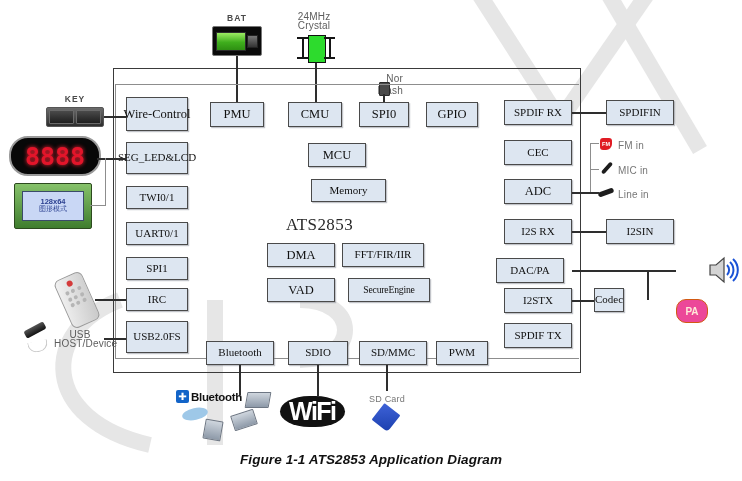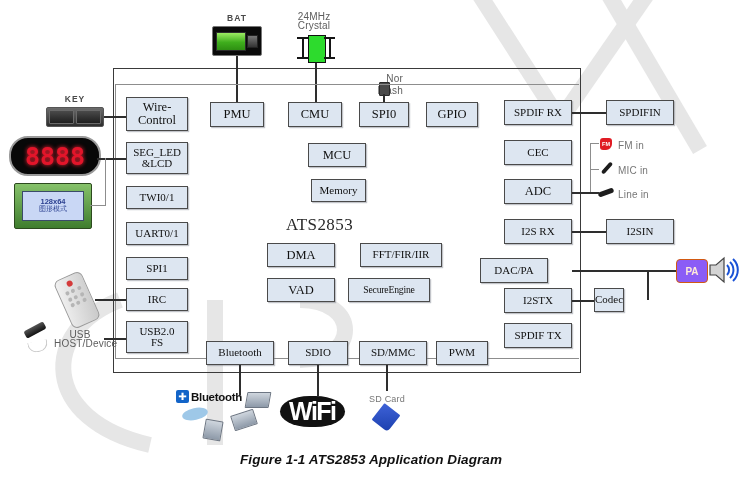--- a/index.html
+++ b/index.html
@@ -14,21 +14,21 @@
 
   
   .chip-frame{position:absolute;left:113px;top:68px;width:466px;height:303px;
               border:1.4px solid #3a3a3a;background:transparent;}
 
   
   .blk{position:absolute;background:#dde6f1;border:1.3px solid #4a4a4a;
        box-sizing:border-box;display:flex;align-items:center;justify-content:center;
        text-align:center;line-height:1.02;font-size:12.5px;color:#111;
        box-shadow:1.2px 1.2px 0 rgba(120,125,135,.45);}
-  .blk.two-line{flex-direction:column;}
+  .blk.two-line{flex-direction:row;}
   .blk.small{font-size:11px;}
   .blk.tiny{font-size:9.7px;letter-spacing:-.2px;text-align:center;}
 
   
   .ln{position:absolute;background:#2e2e2e;}
   .ln.h{height:1.6px;}
   .ln.v{width:1.6px;}
   .ln.thin{background:#8d8d8d;}
   .ln.thin.h{height:1.2px;}
   .ln.thin.v{width:1.2px;}
@@ -95,23 +95,23 @@
   .rdots{display:grid;grid-template-columns:repeat(3,4px);gap:2.5px;}
   .rdots s{width:4px;height:4px;border-radius:50%;background:#b5b5b5;display:block;}
 
   
   .usbstick{width:22px;height:8px;background:linear-gradient(#555,#111);
             border-radius:2px;transform:rotate(-28deg);}
   .usbcable{width:18px;height:10px;border:1.4px solid #c9c9c9;border-top:none;
             border-radius:0 0 9px 9px;transform:rotate(-12deg);}
 
   
-  .pa{width:30px;height:22px;background:#8b5cf6;border:1.4px solid #d25a12;border-radius:4px;
+  .pa{width:30px;height:22px;background:#ec4899;border:1.4px solid #d25a12;border-radius:10px;
       display:flex;align-items:center;justify-content:center;
-      font-family:"Liberation Sans",sans-serif;font-size:10px;font-weight:bold;color:#ffe9d8;}
+      font-family:"Liberation Sans",sans-serif;font-size:10px;font-weight:bold;color:#ffe9d8;margin-top:40px;}
 
   
   .fm{width:12px;height:12px;background:#e01b24;border-radius:3px 3px 6px 3px;
       display:flex;align-items:center;justify-content:center;
       font-family:"Liberation Sans",sans-serif;font-size:5.5px;font-weight:bold;color:#fff;}
   
   .mic{width:14px;height:4px;background:#1d1d1d;border-radius:2px;transform:rotate(-48deg);}
   
   .linein{width:16px;height:5px;background:#1d1d1d;border-radius:3px;transform:rotate(-20deg);}
 
@@ -245,31 +245,31 @@
   </div>
   <div class="ln h" style="left:95px;top:299px;width:31px;"></div>
 
   <div class="art usbstick" style="left:24px;top:326px;"></div>
   <div class="art usbcable" style="left:28px;top:341px;"></div>
   <div class="lbl art" style="left:54px;top:329px;width:52px;">USB</div>
   <div class="lbl art" style="left:54px;top:338px;width:52px;">HOST/Device</div>
   <div class="ln h" style="left:104px;top:338px;width:22px;"></div>
 
   <div class="blk" style="left:308px;top:143px;width:58px;height:24px;">MCU</div>
-  <div class="blk small" style="left:311px;top:179px;width:55px;height:23px;">Memory</div>
+  <div class="blk small" style="left:311px;top:179px;width:75px;height:23px;">Memory</div>
   <div class="blk" style="left:267px;top:243px;width:68px;height:24px;">DMA</div>
-  <div class="blk small" style="left:360px;top:243px;width:82px;height:24px;">FFT/FIR/IIR</div>
+  <div class="blk small" style="left:342px;top:243px;width:82px;height:24px;">FFT/FIR/IIR</div>
   <div class="blk" style="left:267px;top:278px;width:68px;height:24px;">VAD</div>
   <div class="blk tiny" style="left:348px;top:278px;width:82px;height:24px;">SecureEngine</div>
 
   <div class="blk small" style="left:504px;top:100px;width:68px;height:25px;">SPDIF RX</div>
   <div class="blk small" style="left:504px;top:140px;width:68px;height:25px;">CEC</div>
   <div class="blk" style="left:504px;top:179px;width:68px;height:25px;">ADC</div>
   <div class="blk small" style="left:504px;top:219px;width:68px;height:25px;">I2S RX</div>
-  <div class="blk small" style="left:480px;top:258px;width:68px;height:25px;">DAC/PA</div>
+  <div class="blk small" style="left:496px;top:258px;width:68px;height:25px;">DAC/PA</div>
   <div class="blk small" style="left:504px;top:288px;width:68px;height:25px;">I2STX</div>
   <div class="blk small" style="left:606px;top:100px;width:68px;height:25px;">SPDIFIN</div>
 
   <div class="blk small" style="left:504px;top:323px;width:68px;height:25px;">SPDIF TX</div>
   <div class="ln h" style="left:572px;top:112px;width:34px;"></div>
 
   <div class="blk small" style="left:606px;top:219px;width:68px;height:25px;">I2SIN</div>
   <div class="ln h" style="left:572px;top:231px;width:34px;"></div>
 
   <div class="blk small" style="left:594px;top:288px;width:30px;height:24px;">Codec</div>

